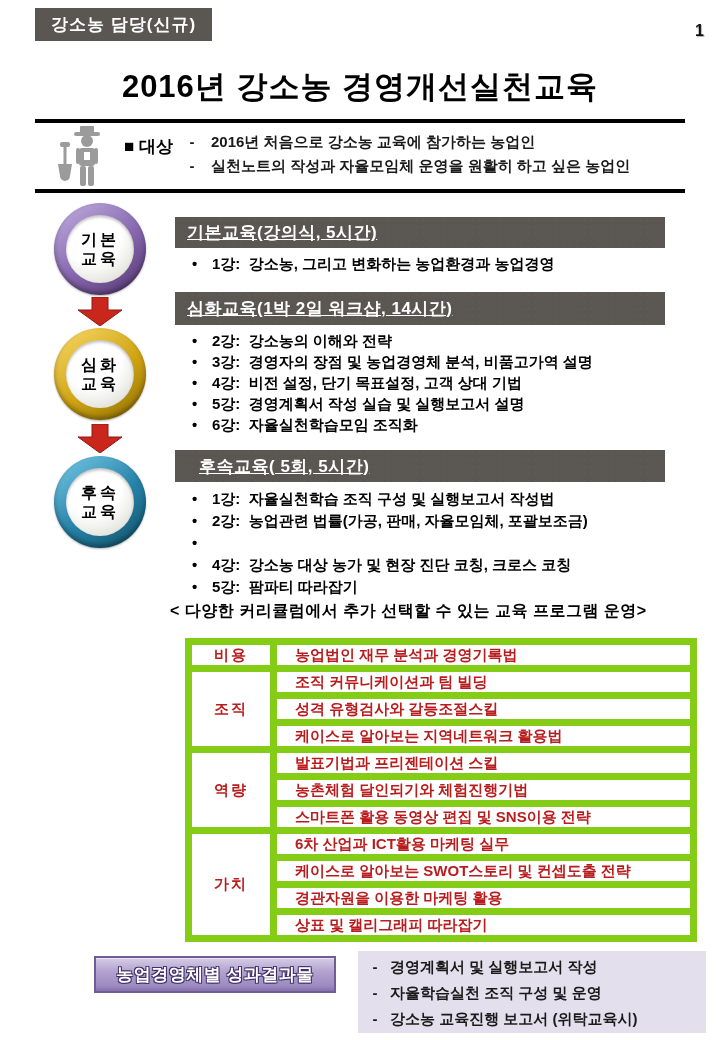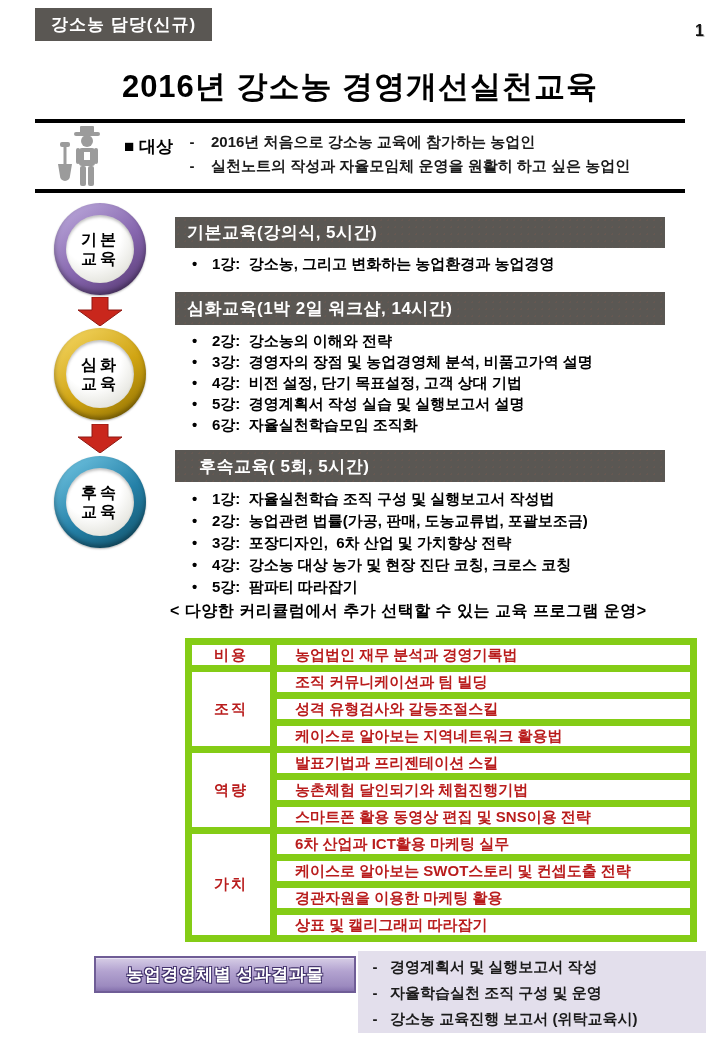--- a/index.html
+++ b/index.html
@@ -40,41 +40,41 @@
   .circle-text{font-size:16px;font-weight:700;color:#000;line-height:19px;letter-spacing:3px;}
   .c1{top:203px;} .c2{top:328px;} .c3{top:456px;}
   .flow-arrow{position:absolute;left:78px;}
   .a1{top:297px;} .a2{top:424px;}
 
   
   .section-bar{position:absolute;left:175px;width:490px;background:#5a5753;color:#fff;
     font-size:17px;font-weight:700;display:flex;align-items:center;padding-left:12px;
     letter-spacing:.5px;
     background-image:radial-gradient(rgba(120,90,80,.35) 1px,transparent 1px);
-    background-size:7px 7px;}
+    background-size:7px 7px;text-decoration:underline;}
   .bar1{top:217px;height:31px;} .bar2{top:292px;height:33px;} .bar3{top:450px;height:32px;padding-left:24px;}
   .bullet-list{position:absolute;left:186px;width:505px;display:flex;flex-direction:column;}
   .bl1{top:254px;} .bl2{top:331px;gap:1px;} .bl3{top:489px;gap:2px;}
   .bullet-row{display:flex;align-items:flex-start;font-size:15px;font-weight:700;color:#000;
     line-height:20px;}
   .bullet-marker{width:26px;text-align:left;padding-left:6px;}
   .bullet-text{white-space:pre-wrap;}
 
   .extra-note{position:absolute;left:170px;top:601px;width:540px;font-size:16px;
     font-weight:700;color:#000;letter-spacing:.5px;}
 
   
   .curriculum{position:absolute;left:185px;top:638px;border-collapse:collapse;}
   .curriculum td{border:7px solid #84cc16;font-size:15px;font-weight:700;color:#b91c1c;
     height:27px;padding:0;}
   .curriculum td.cat{width:85px;text-align:center;letter-spacing:2px;}
   .curriculum td.item{width:420px;padding-left:18px;}
 
   
-  .footer-badge{position:absolute;left:94px;top:956px;width:262px;height:37px;
+  .footer-badge{position:absolute;left:94px;top:956px;width:242px;height:37px;
     background:linear-gradient(180deg,#d6cde6 0%,#b3a3d0 40%,#9c8abf 85%,#8571ad 100%);
     border:2px solid #6f5d96;box-shadow:inset 0 1px 0 #e8e2f2;
     display:flex;align-items:center;justify-content:center;text-align:center;}
   .footer-badge-text{font-size:17px;font-weight:700;color:#fff;letter-spacing:.5px;
     text-shadow:-1px -1px 0 #40306a,1px -1px 0 #40306a,-1px 1px 0 #40306a,1px 1px 0 #40306a;}
   .footer-box{position:absolute;left:358px;top:951px;width:348px;height:82px;
     background:#e3dfec;padding:5px 12px;display:flex;flex-direction:column;justify-content:center;gap:1px;}
   .footer-item{display:flex;gap:10px;font-size:15px;font-weight:700;color:#1a1a1a;line-height:25px;}
 </style>
 </head>
@@ -194,25 +194,24 @@
   <div class="section-bar bar3">
     <span>후속교육( 5회, 5시간)</span>
   </div>
   <div class="bullet-list bl3">
     <div class="bullet-row">
       <span class="bullet-marker">•</span>
       <span class="bullet-text">1강:  자율실천학습 조직 구성 및 실행보고서 작성법</span>
     </div>
     <div class="bullet-row">
       <span class="bullet-marker">•</span>
-      <span class="bullet-text">2강:  농업관련 법률(가공, 판매, 도농교류법, 포괄보조금)</span>
-    </div>
-    <div class="bullet-row">
-      <span class="bullet-marker">•</span>
-      <span class="bullet-text">3강:  포장디자인,  6차 산업 및 가치향상 전략</span>
+      <span class="bullet-text">2강:  농업관련 법률(가공, 판매, 자율모임체, 포괄보조금)</span>
+    </div>
+    <div class="bullet-row">
+      <span class="bullet-marker">•</span>
     </div>
     <div class="bullet-row">
       <span class="bullet-marker">•</span>
       <span class="bullet-text">4강:  강소농 대상 농가 및 현장 진단 코칭, 크로스 코칭</span>
     </div>
     <div class="bullet-row">
       <span class="bullet-marker">•</span>
       <span class="bullet-text">5강:  팜파티 따라잡기</span>
     </div>
   </div>

